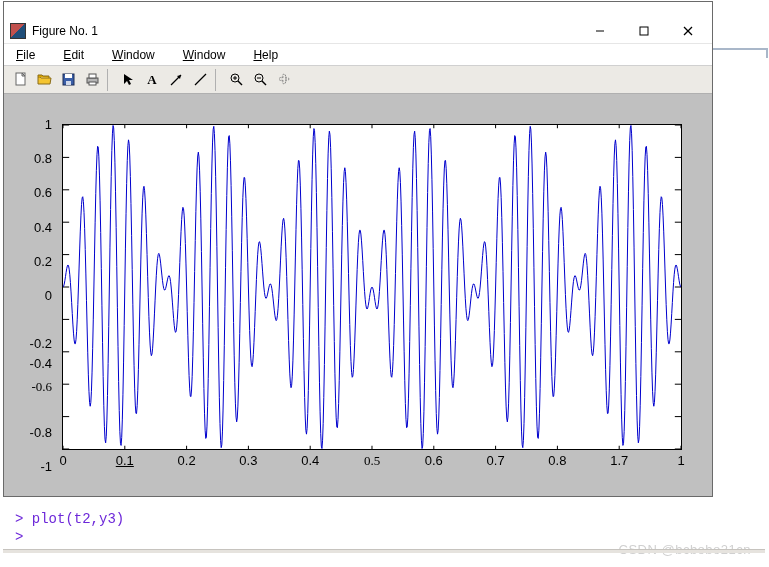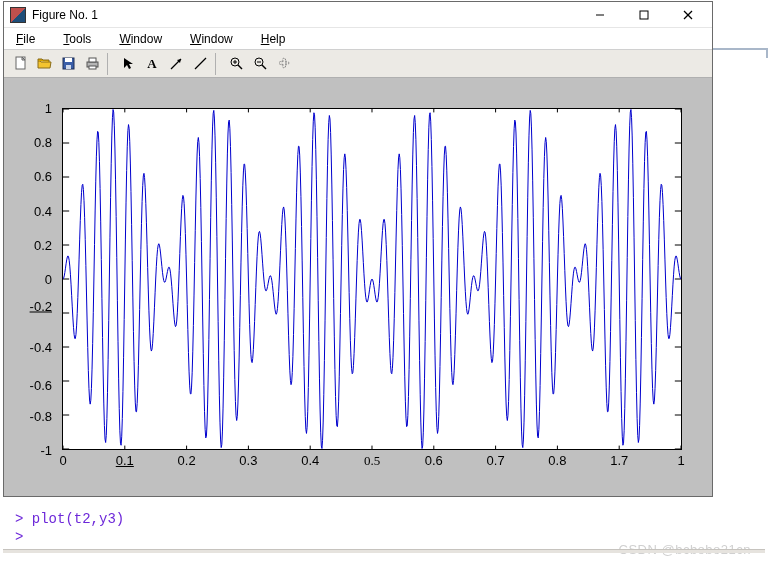--- a/index.html
+++ b/index.html
@@ -1,18 +1,18 @@
 <!DOCTYPE html>
 <html><head>
 <meta charset="utf-8">
 <style>
   * { box-sizing: border-box; margin: 0; padding: 0; }
   body { font-family: "Microsoft YaHei", Tahoma, Arial, sans-serif; font-size: 12px; background: #fff; width: 769px; height: 567px; overflow: hidden; position: relative; }
   .window { position: absolute; left: 3px; top: 1px; width: 710px; height: 496px; border: 1px solid #6a6a6a; background: #fff; display: flex; flex-direction: column; box-shadow: none; }
-  .titlebar { height: 26px; background: #fff; display: flex; align-items: center; padding: 0 2px 0 6px; border-bottom: 1px solid #e6e6e6; }
+  .titlebar { height: 26px; background: #fff; display: flex; align-items: center; padding: 0 2px 0 6px; border-bottom: 1px solid #e6e6e6; margin-top: 16px; }
   .app-icon { width: 16px; height: 16px; background: linear-gradient(135deg, #c0504d 0 50%, #1f4e79 50% 100%); border: 1px solid #333; margin-right: 6px; }
   .title { flex: 1; font-size: 12px; color: #000; }
   .win-controls { display: flex; }
   .win-btn { width: 44px; height: 24px; display: flex; align-items: center; justify-content: center; color: #000; }
   .win-btn svg { width: 10px; height: 10px; }
   .menubar { height: 22px; display: flex; align-items: center; padding: 0 4px; gap: 12px; border-bottom: 1px solid #d0d0d0; }
   .menu-item { padding: 2px 8px; font-size: 12px; color: #000; text-decoration: underline; text-decoration-color: transparent; }
   .menu-item::first-letter { text-decoration: underline; }
   .toolbar { height: 28px; background: #eceae5; border-bottom: 1px solid #b0b0b0; display: flex; align-items: center; padding: 0 4px; gap: 0; }
   .tbtn { width: 22px; height: 22px; display: flex; align-items: center; justify-content: center; border: 1px solid transparent; margin: 0 1px; }
@@ -57,21 +57,21 @@
           <svg viewBox="0 0 10 10">
             <line x1="1" y1="1" x2="9" y2="9" stroke="#000" stroke-width="1.2"></line>
             <line x1="9" y1="1" x2="1" y2="9" stroke="#000" stroke-width="1.2"></line>
           </svg>
         </div>
     </div>
   </div>
 
   <div class="menubar">
     <span class="menu-item">File</span>
-    <span class="menu-item">Tools</span>
+    <span class="menu-item">Edit</span>
     <span class="menu-item">Window</span>
     <span class="menu-item">Window</span>
     <span class="menu-item">Help</span>
   </div>
 
   <div class="toolbar">
     <div class="tbtn">
         <svg width="15" height="15" viewBox="0 0 15 15">
           <rect x="3" y="1" width="9" height="12" fill="#fff" stroke="#666"></rect>
           <path d="M9 1 L12 4 L9 4 Z" fill="#ccc" stroke="#666"></path>
@@ -139,23 +139,23 @@
           <ellipse cx="7" cy="7" rx="2" ry="5" fill="none" stroke="#777" stroke-dasharray="1.5 1.5"></ellipse>
         </svg>
       </div>
   </div>
 
   <div class="figure-area">
     <div class="axes-container" style="position:relative">
       <div class="ytick-col" id="ytick-col">
           <div class="ytick" style="top: 362px;">-1</div>
           <div class="ytick" style="top: 327.8px;">-0.8</div>
-          <div class="ytick" style="top: 297px;">-0.6</div>
+          <div class="ytick" style="top: 283px; font-family: Liberation Serif, serif;">-0.6</div>
           <div class="ytick" style="top: 259.4px;">-0.4</div>
-          <div class="ytick" style="top: 218px; text-decoration: underline;">-0.2</div>
+          <div class="ytick" style="top: 239px;">-0.2</div>
           <div class="ytick" style="top: 191px;">0</div>
           <div class="ytick" style="top: 156.8px;">0.2</div>
           <div class="ytick" style="top: 122.6px;">0.4</div>
           <div class="ytick" style="top: 88.4px;">0.6</div>
           <div class="ytick" style="top: 54.2px;">0.8</div>
           <div class="ytick" style="top: 20px;">1</div>
         </div>
       <div class="axes-plot" id="axes-plot" style="flex:1; margin:20px 20px 36px 0;">
         <svg class="plot-svg" id="plot-svg" preserveAspectRatio="none" viewBox="0 0 1000 1000">
             <path d="M0 1000 L0 990 M0 0 L0 10 M100 1000 L100 990 M100 0 L100 10 M200 1000 L200 990 M200 0 L200 10 M300 1000 L300 990 M300 0 L300 10 M400 1000 L400 990 M400 0 L400 10 M500 1000 L500 990 M500 0 L500 10 M600 1000 L600 990 M600 0 L600 10 M700 1000 L700 990 M700 0 L700 10 M800 1000 L800 990 M800 0 L800 10 M900 1000 L900 990 M900 0 L900 10 M1000 1000 L1000 990 M1000 0 L1000 10 M0 1000 L10 1000 M1000 1000 L990 1000 M0 900 L10 900 M1000 900 L990 900 M0 800 L10 800 M1000 800 L990 800 M0 700 L10 700 M1000 700 L990 700 M0 600 L10 600 M1000 600 L990 600 M0 500 L10 500 M1000 500 L990 500 M0 400 L10 400 M1000 400 L990 400 M0 300 L10 300 M1000 300 L990 300 M0 200 L10 200 M1000 200 L990 200 M0 100 L10 100 M1000 100 L990 100 M0 0 L10 0 M1000 0 L990 0 " class="tickmark" vector-effect="non-scaling-stroke"></path>

